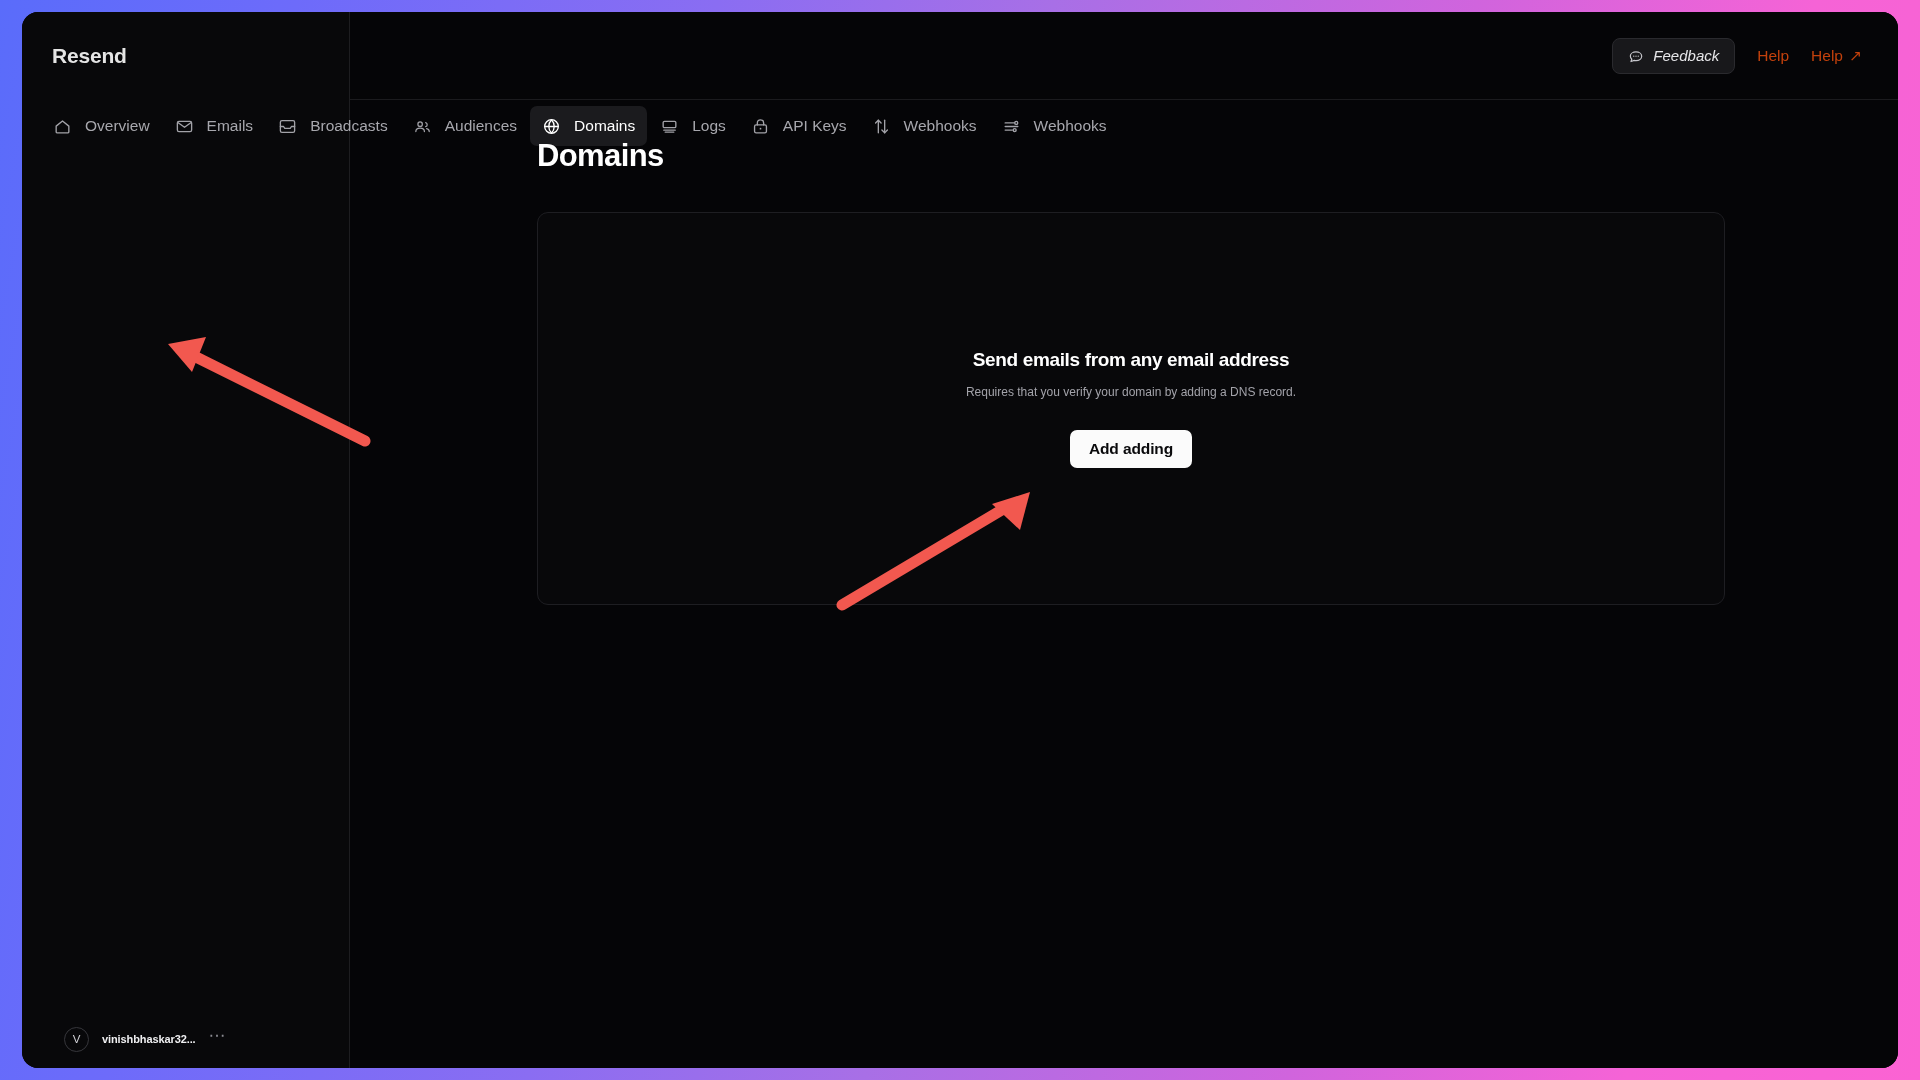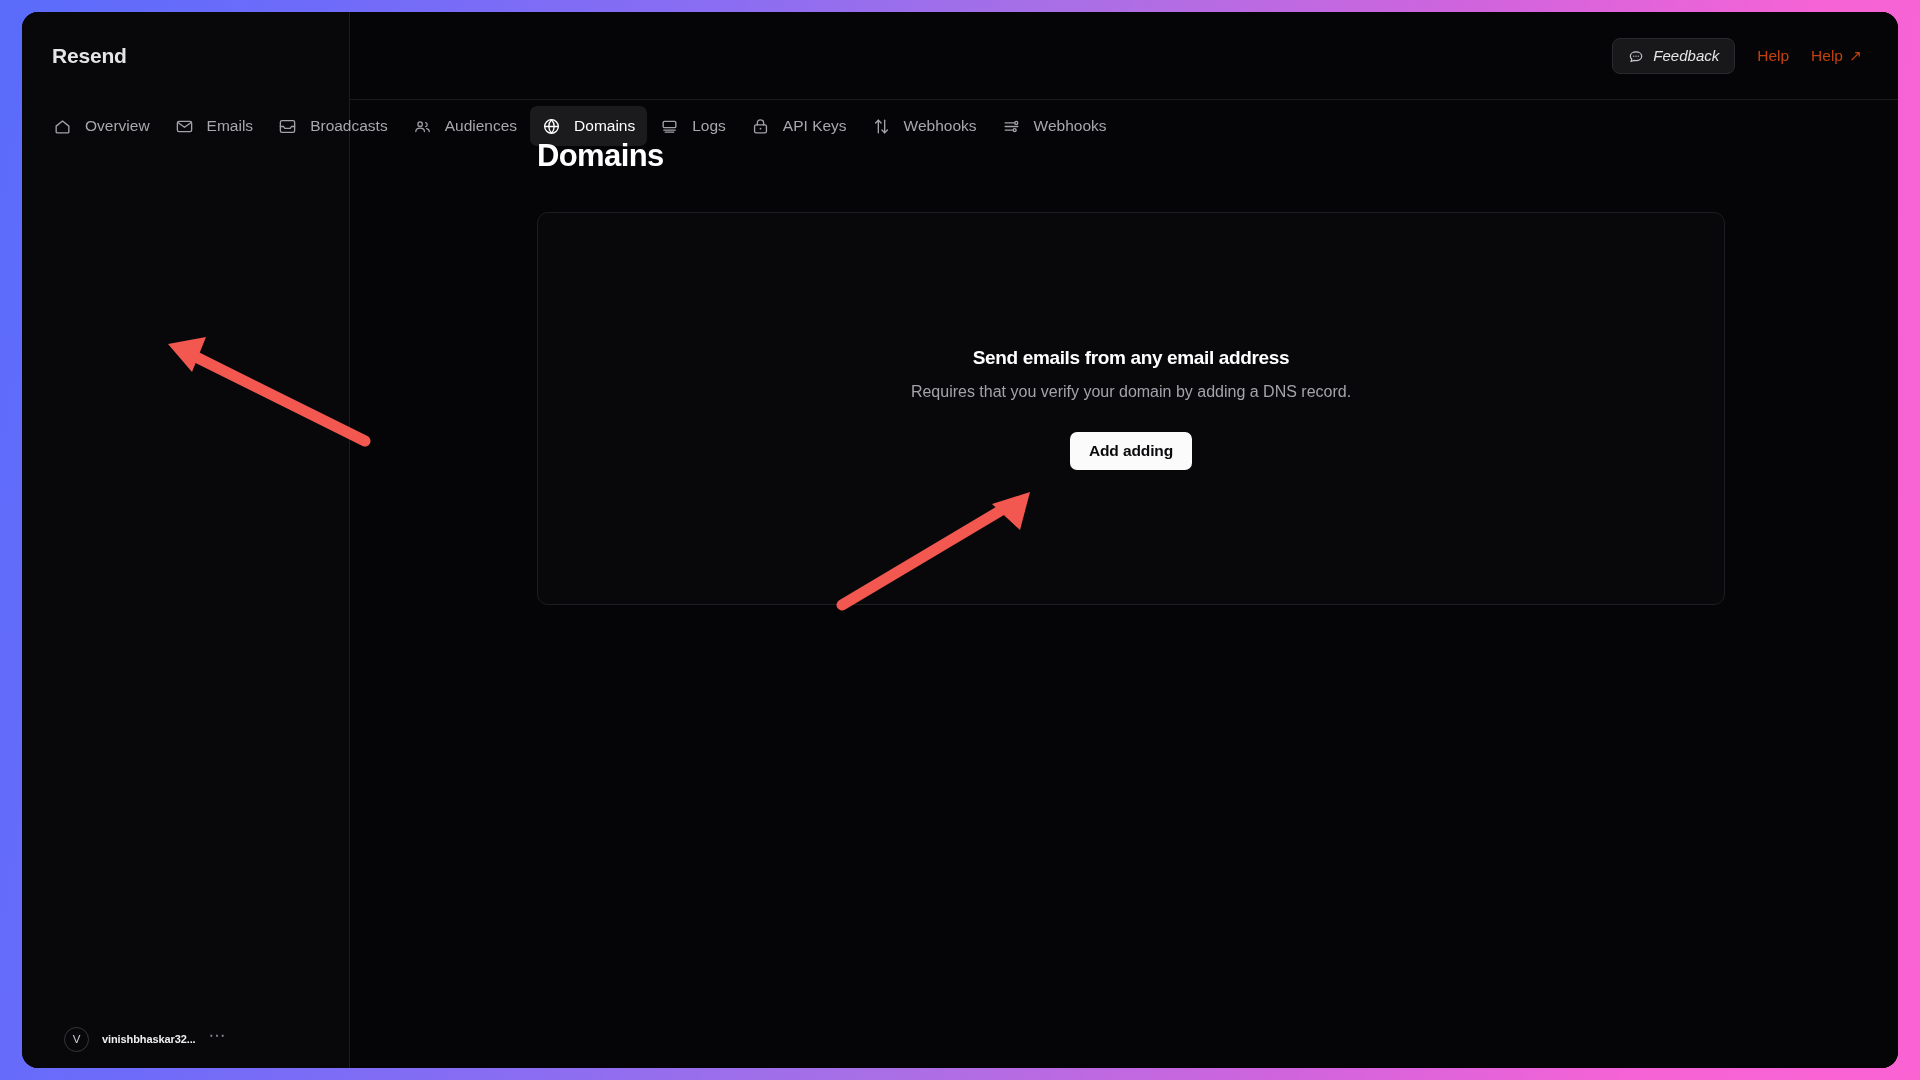--- a/index.html
+++ b/index.html
@@ -204,21 +204,21 @@
     gap: 0;
   }
   #empty-heading {
     color: #ffffff;
     font-size: 19px;
     font-weight: 700;
     letter-spacing: -0.35px;
   }
   #empty-subtext {
     color: #a3a3aa;
-    font-size: 16px;
+    font-size: 12px;
     margin-top: 14px;
   }
   #add-domain-button {
     margin-top: 31px;
     background: #fbfbfb;
     color: #0a0a0c;
     border: none;
     border-radius: 7px;
     height: 38px;
     padding: 0 19px;

